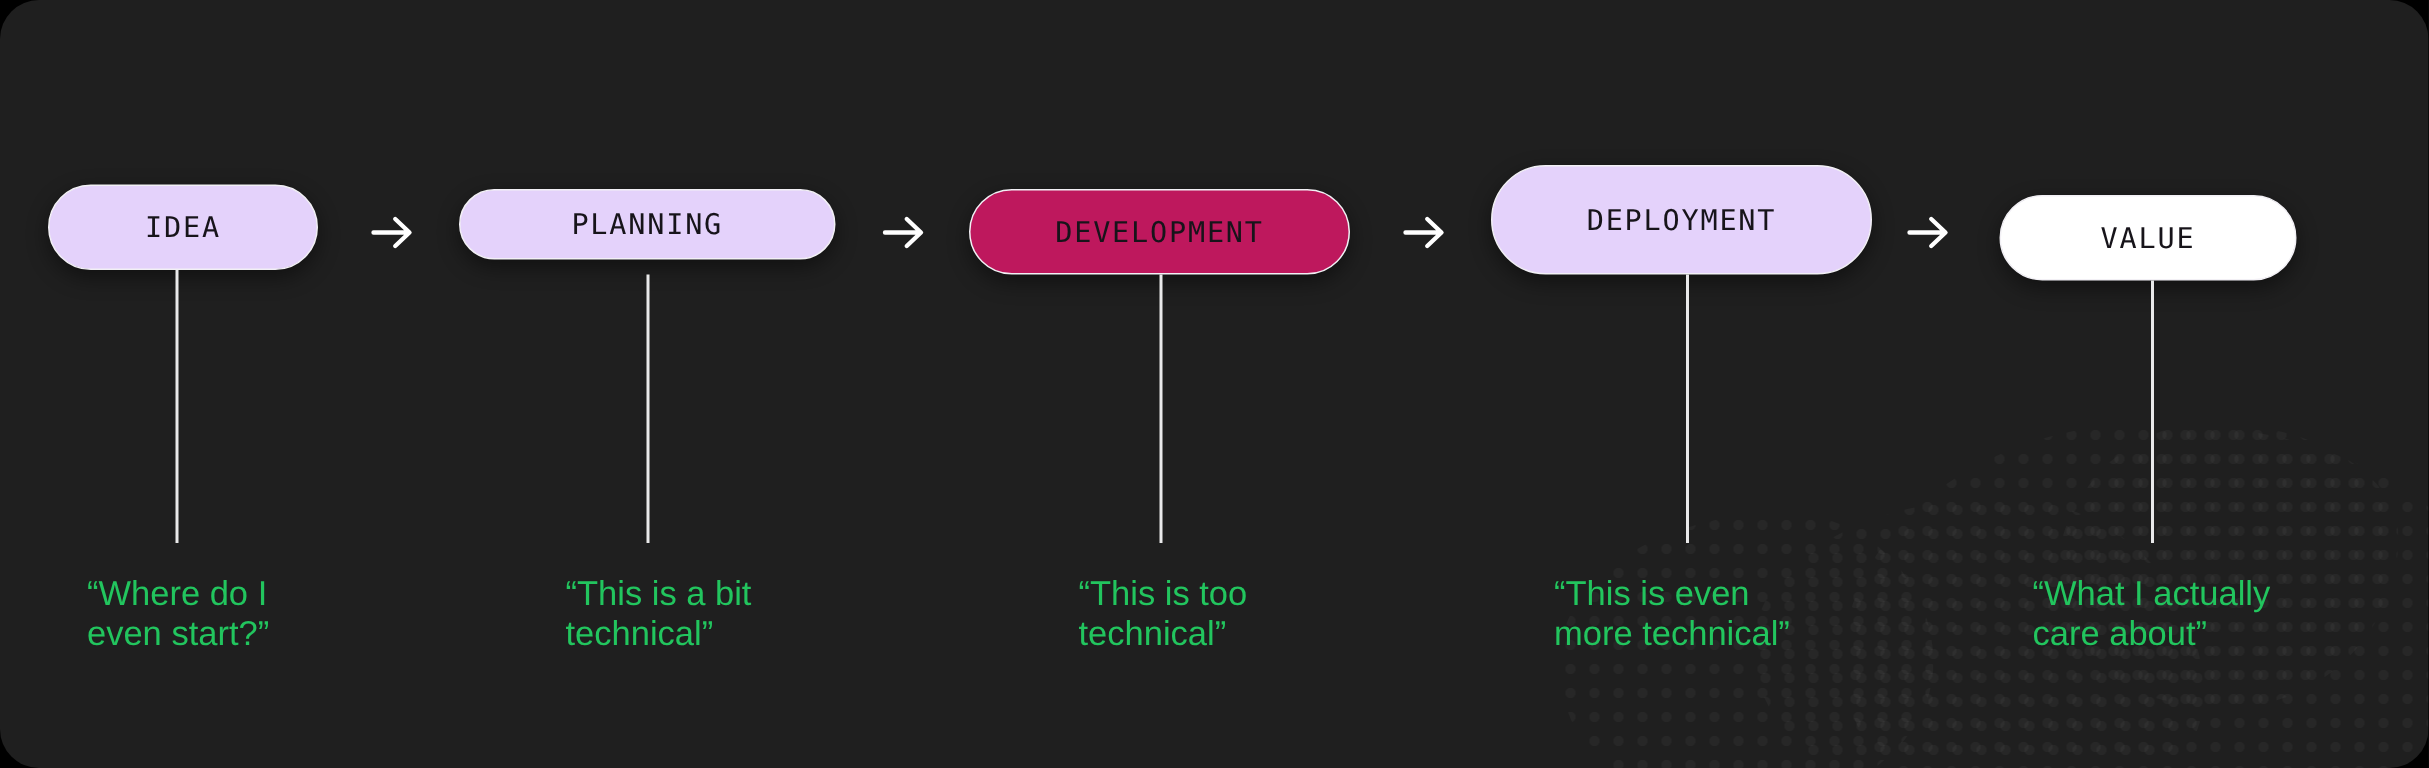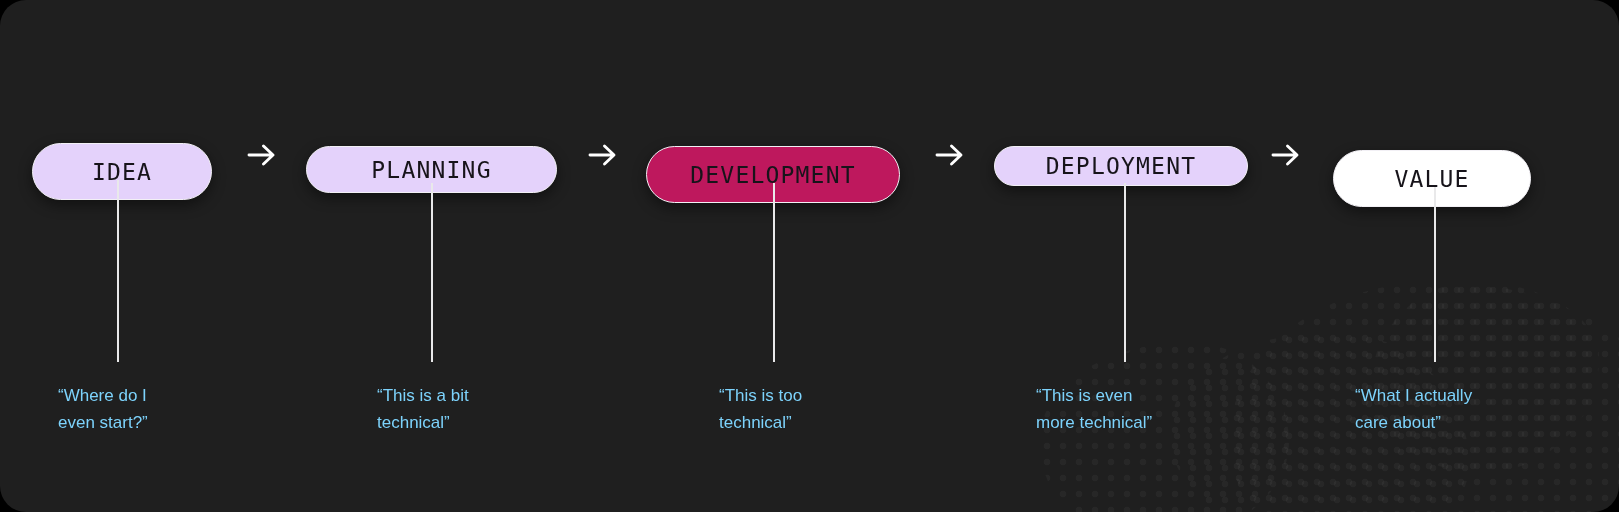--- a/index.html
+++ b/index.html
@@ -66,37 +66,36 @@
   .pill {
     position: absolute;
     box-sizing: border-box;
     display: flex;
     align-items: center;
     justify-content: center;
     border-radius: 999px;
     border: 1.5px solid #f2f0f5;
     box-shadow: 0 5px 14px rgba(0,0,0,0.45);
     font-family: "DejaVu Sans Mono", "Liberation Mono", monospace;
-    font-size: 23px;
+    font-size: 19px;
     letter-spacing: 1.2px;
     color: #17141a;
     white-space: nowrap;
-    margin-top: 20px;
   }
 
   .stem {
     position: absolute;
     width: 2px;
     background: #e9e9ea;
   }
 
   .caption {
     position: absolute;
-    color: #7dd3fc;
-    font-size: 17px;
+    color: #22c55e;
+    font-size: 23px;
     line-height: 27px;
     font-family: "Liberation Sans", sans-serif;
     white-space: pre-line;
   }
 
   .arrow {
     position: absolute;
     width: 46px;
     height: 46px;
   }
@@ -147,21 +146,21 @@
 technical”</div>
     </div>
 
     <div class="arrow" style="left:927px; top:132px;">
       <svg viewBox="0 0 46 46" aria-hidden="true">
         <path d="M10 23 H33 M24.5 14 L34 23 L24.5 32" fill="none" stroke="#ffffff" stroke-width="2.9" stroke-linecap="round" stroke-linejoin="round"></path>
       </svg>
     </div>
 
     <div class="node">
-      <div class="pill" style="left:994px; top:126px; width:254px; height:40px; background:#e4d2fb;">DEPLOYMENT</div>
+      <div class="pill" style="left:994px; top:110px; width:254px; height:73px; background:#e4d2fb;">DEPLOYMENT</div>
       <div class="stem" style="left:1124px; top:183px; height:179px;"></div>
       <div class="caption" style="left:1036px; top:382px; width:280px;">“This is even
 more technical”</div>
     </div>
 
     <div class="arrow" style="left:1263px; top:132px;">
       <svg viewBox="0 0 46 46" aria-hidden="true">
         <path d="M10 23 H33 M24.5 14 L34 23 L24.5 32" fill="none" stroke="#ffffff" stroke-width="2.9" stroke-linecap="round" stroke-linejoin="round"></path>
       </svg>
     </div>

